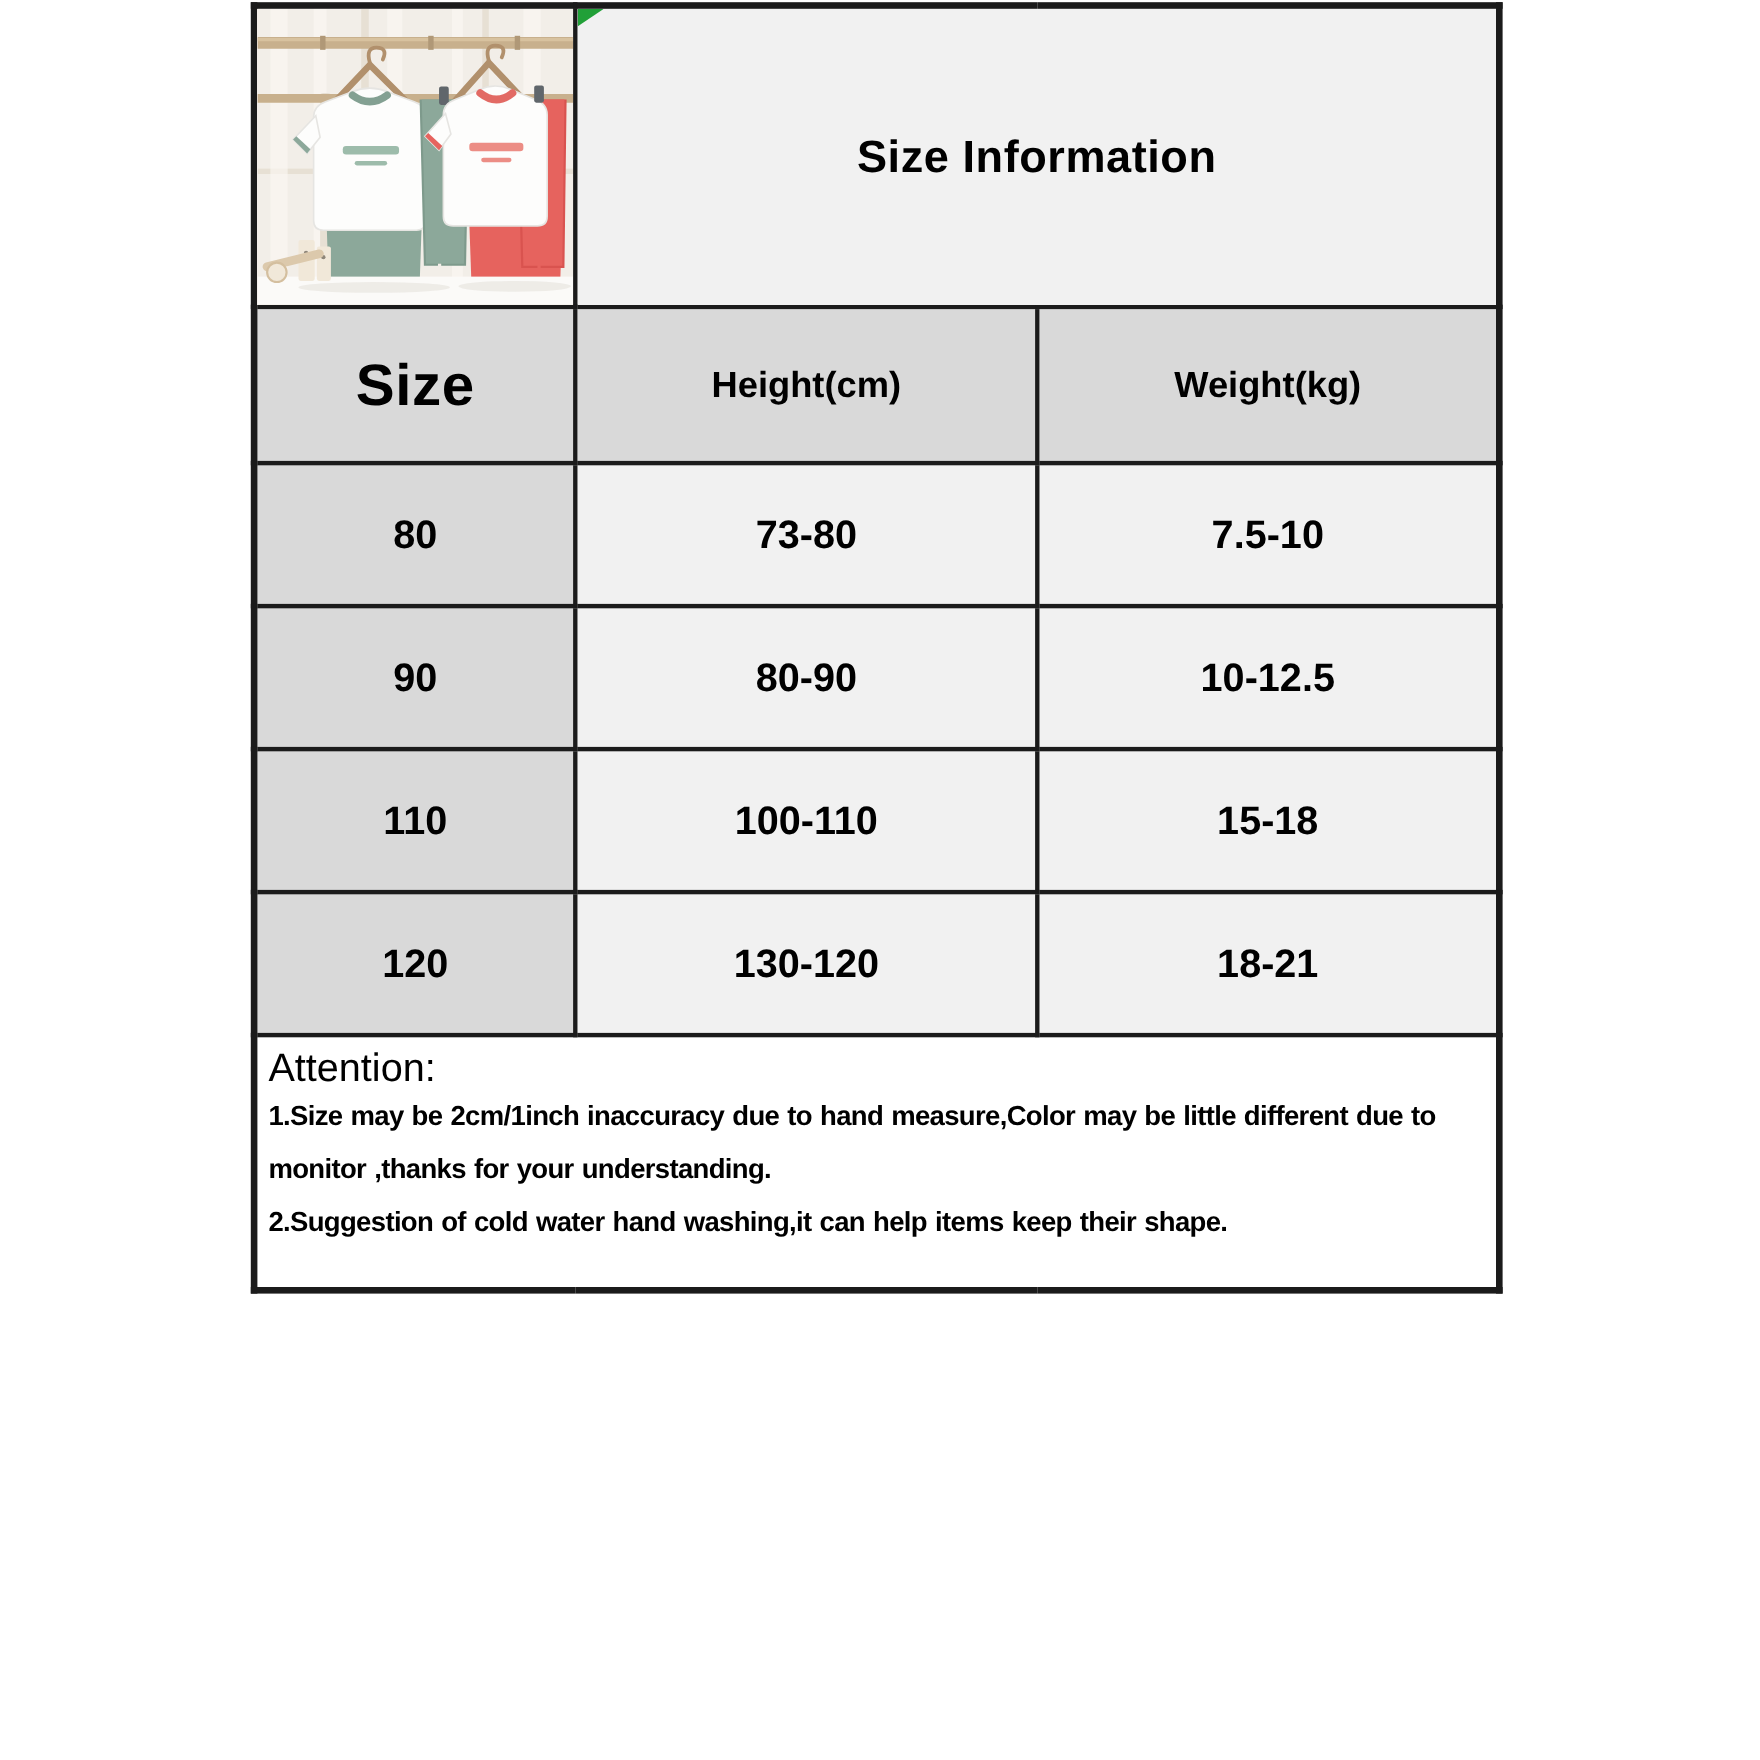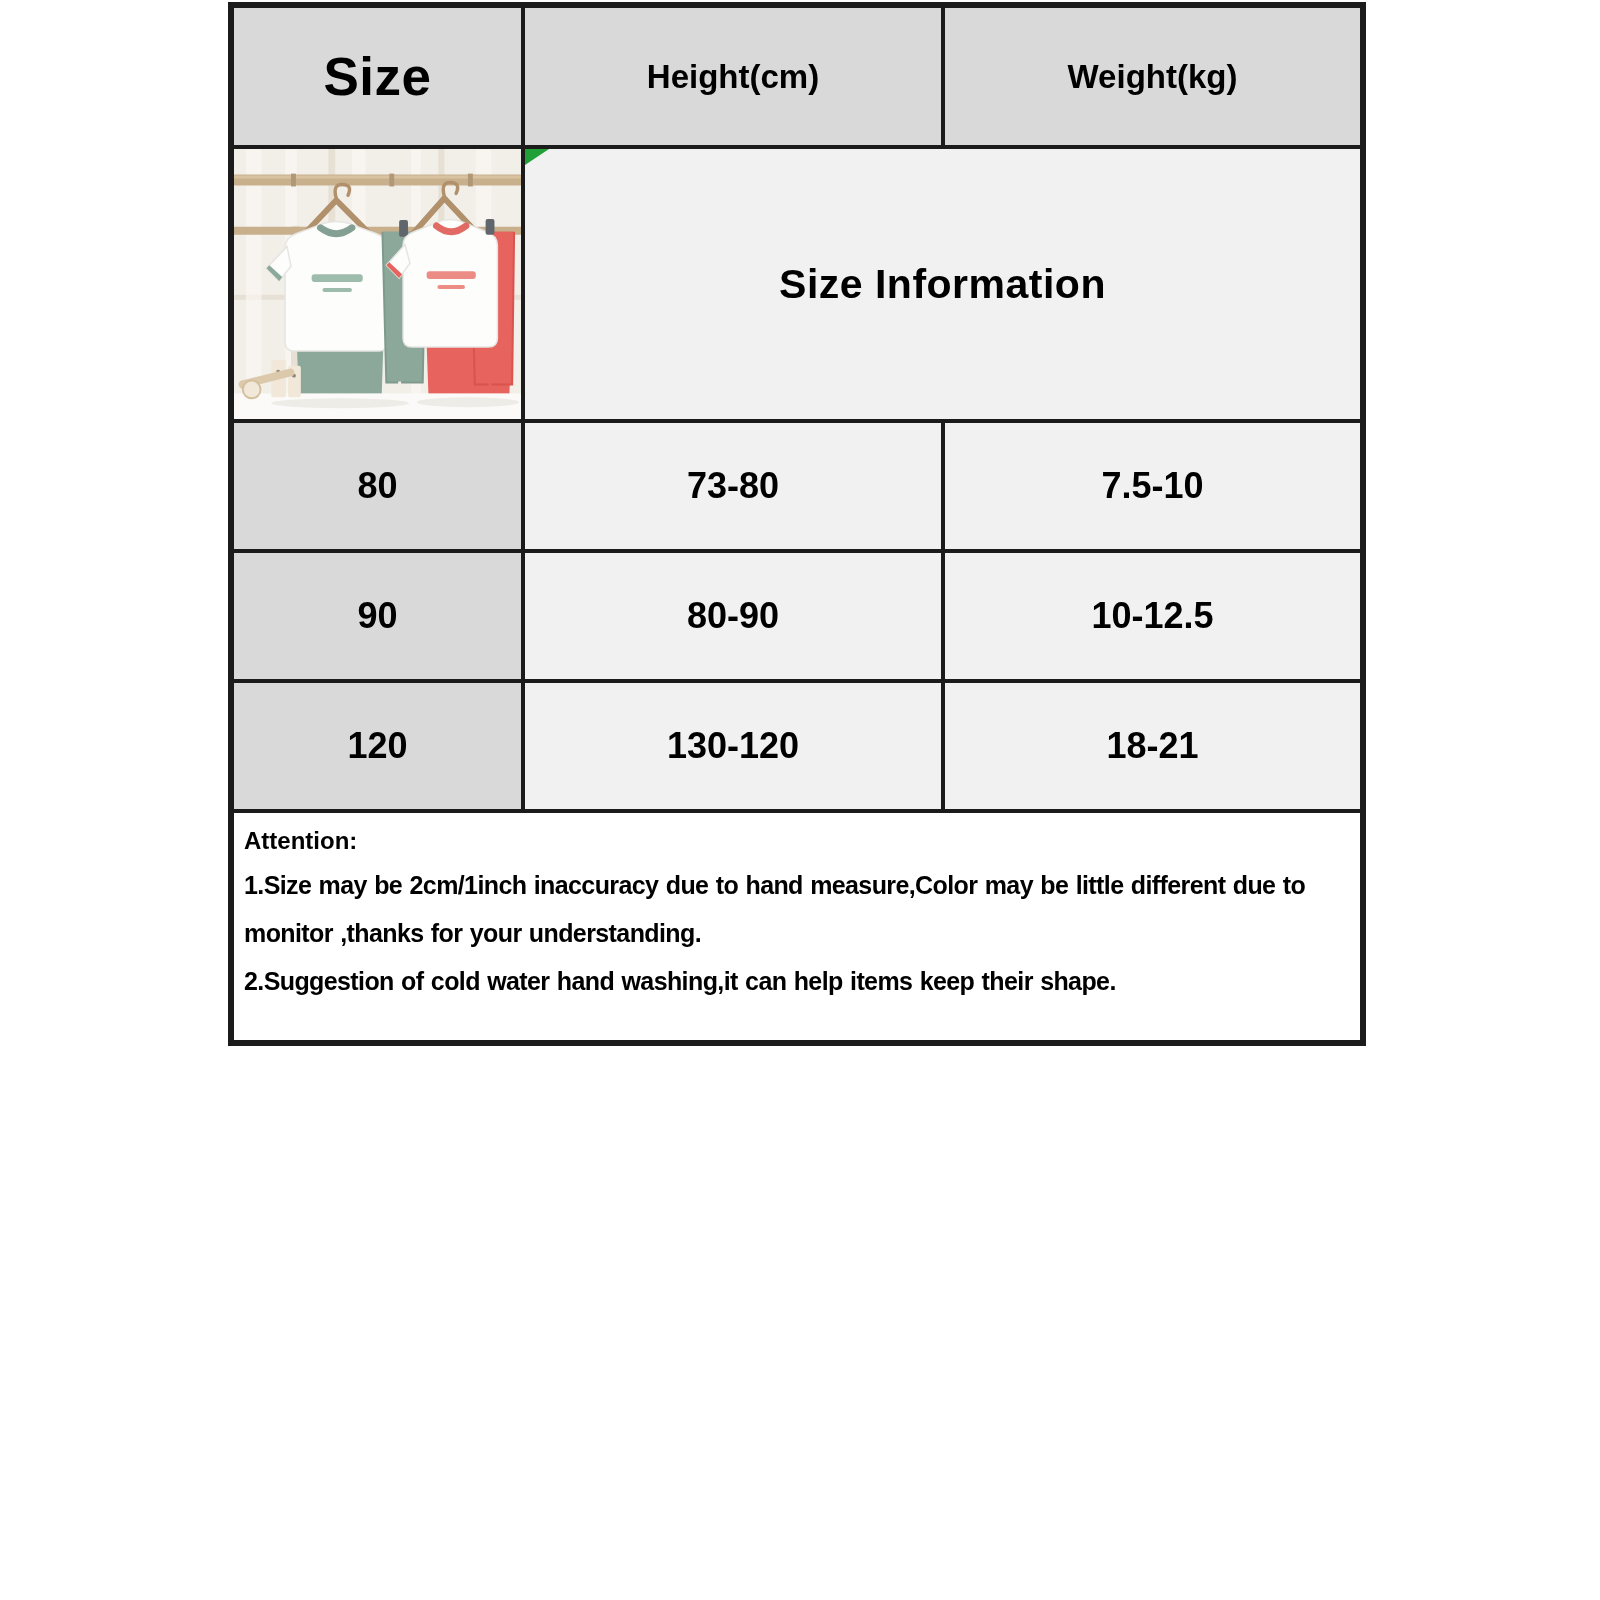--- a/index.html
+++ b/index.html
@@ -42,21 +42,21 @@
   td.head-cell{height:142px;background:var(--cell-gray);text-align:center;
     vertical-align:middle;font-weight:700;font-size:33px;}
   td.head-cell.size-head{font-size:53px;letter-spacing:0.5px;}
 
   td.data-cell{height:130px;text-align:center;vertical-align:middle;
     font-weight:700;font-size:36px;background:var(--cell-light);}
   td.data-cell.row-label{background:var(--cell-gray);}
 
   td.attention-cell{height:232px;background:#ffffff;vertical-align:top;
     padding:8px 4px 0 10px;}
-  .attention-title{font-size:24px;line-height:40px;font-weight:700;}
+  .attention-title{font-size:36px;line-height:40px;font-weight:400;}
   .attention-note{font-size:25px;line-height:48px;font-weight:700;
     letter-spacing:-0.6px;word-spacing:1px;}
 
   
   .p-bg{fill:#f2eee8;} .p-curtain{fill:#faf7f2;opacity:.65;}
   .p-frame{fill:#e7e0d4;} .p-rod{fill:var(--wood);} .p-rod-hl{fill:#dcc7a4;opacity:.8;}
   .p-hanger{stroke:var(--hanger);fill:none;stroke-linecap:round;}
   .p-white{fill:#fdfdfc;stroke:#e6e5e2;stroke-width:1.5;}
   .p-sage{fill:var(--sage);} .p-sage-d{fill:var(--sage-dark);}
   .p-coral{fill:var(--coral);} .p-coral-d{fill:var(--coral-dark);}
@@ -72,26 +72,20 @@
 <div class="canvas">
   <table class="size-sheet">
     <colgroup>
         <col class="c1">
         <col class="c2">
         <col class="c3">
       </colgroup>
 
     <tbody>
         <tr>
-      <td class="head-cell size-head">Size</td>
-      <td class="head-cell">Height(cm)</td>
-      <td class="head-cell">Weight(kg)</td>
-    </tr>
-
-    <tr>
       <td class="photo-cell">
         <svg viewBox="0 0 292 274" preserveAspectRatio="none" aria-hidden="true">
           <rect class="p-bg" x="0" y="0" width="292" height="274"></rect>
 
           <rect class="p-frame" x="96" y="0" width="7" height="230"></rect>
           <rect class="p-frame" x="208" y="0" width="6" height="230"></rect>
           <rect class="p-frame" x="0" y="148" width="292" height="5"></rect>
           <rect class="p-curtain" x="12" y="0" width="16" height="260"></rect>
           <rect class="p-curtain" x="52" y="0" width="12" height="260"></rect>
           <rect class="p-curtain" x="120" y="0" width="14" height="260"></rect>
@@ -150,28 +144,39 @@
           <circle class="p-toy2" cx="18" cy="244" r="9" stroke="#d4bf9f" stroke-width="2"></circle>
         </svg>
       </td>
       <td class="title-cell" colspan="2">
         <span class="corner-marker"></span>
         <span class="title-text">Size Information</span>
       </td>
     </tr>
 
     <tr>
+      <td class="head-cell size-head">Size</td>
+      <td class="head-cell">Height(cm)</td>
+      <td class="head-cell">Weight(kg)</td>
+    </tr>
+
+    <tr>
       <td class="data-cell row-label">80</td>
       <td class="data-cell">73-80</td>
       <td class="data-cell">7.5-10</td>
     </tr>
     <tr>
       <td class="data-cell row-label">90</td>
       <td class="data-cell">80-90</td>
       <td class="data-cell">10-12.5</td>
+    </tr>
+    <tr>
+      <td class="data-cell row-label">110</td>
+      <td class="data-cell">100-110</td>
+      <td class="data-cell">15-18</td>
     </tr>
     <tr>
       <td class="data-cell row-label">120</td>
       <td class="data-cell">130-120</td>
       <td class="data-cell">18-21</td>
     </tr>
 
     <tr>
       <td class="attention-cell" colspan="3">
         <div class="attention-title">Attention:</div>

